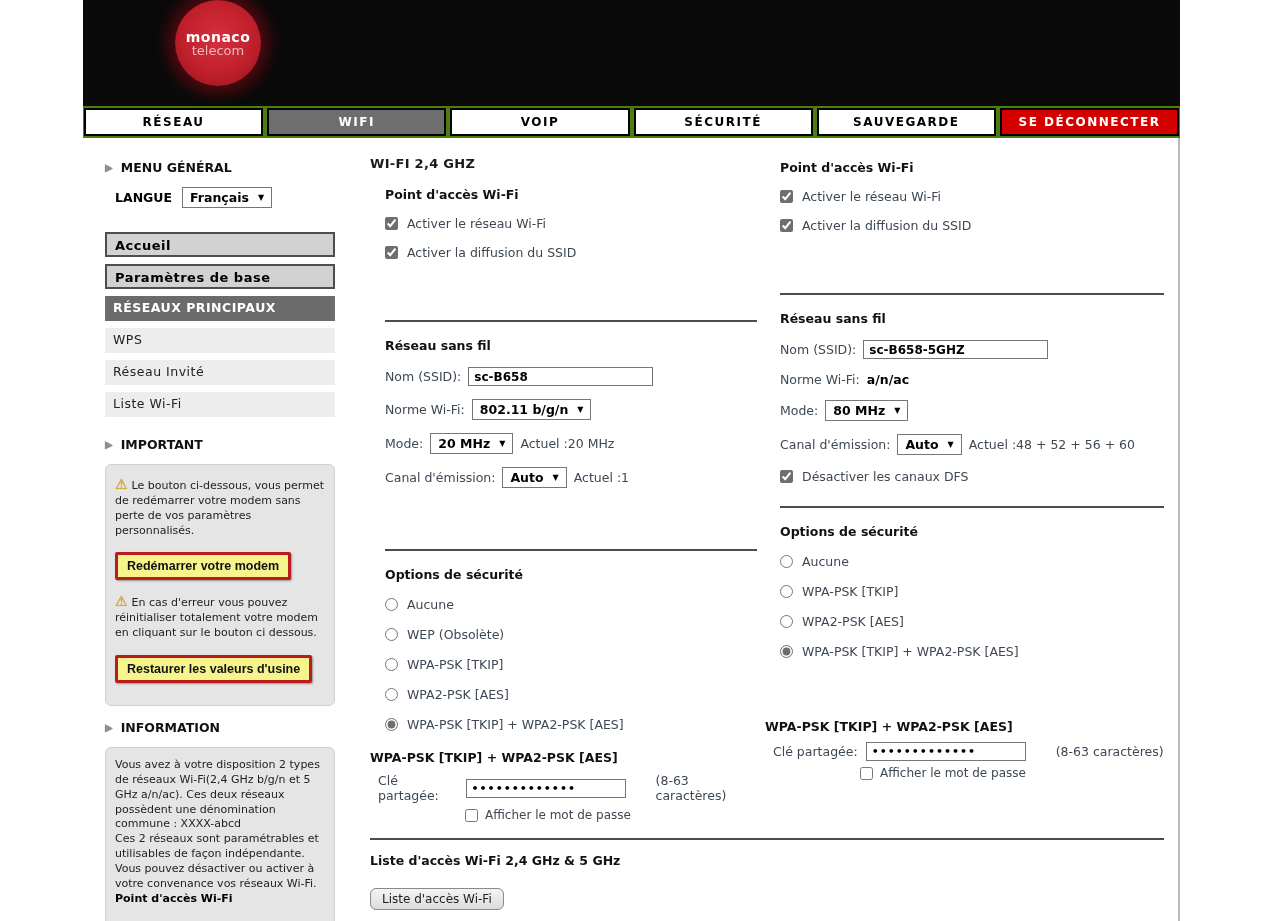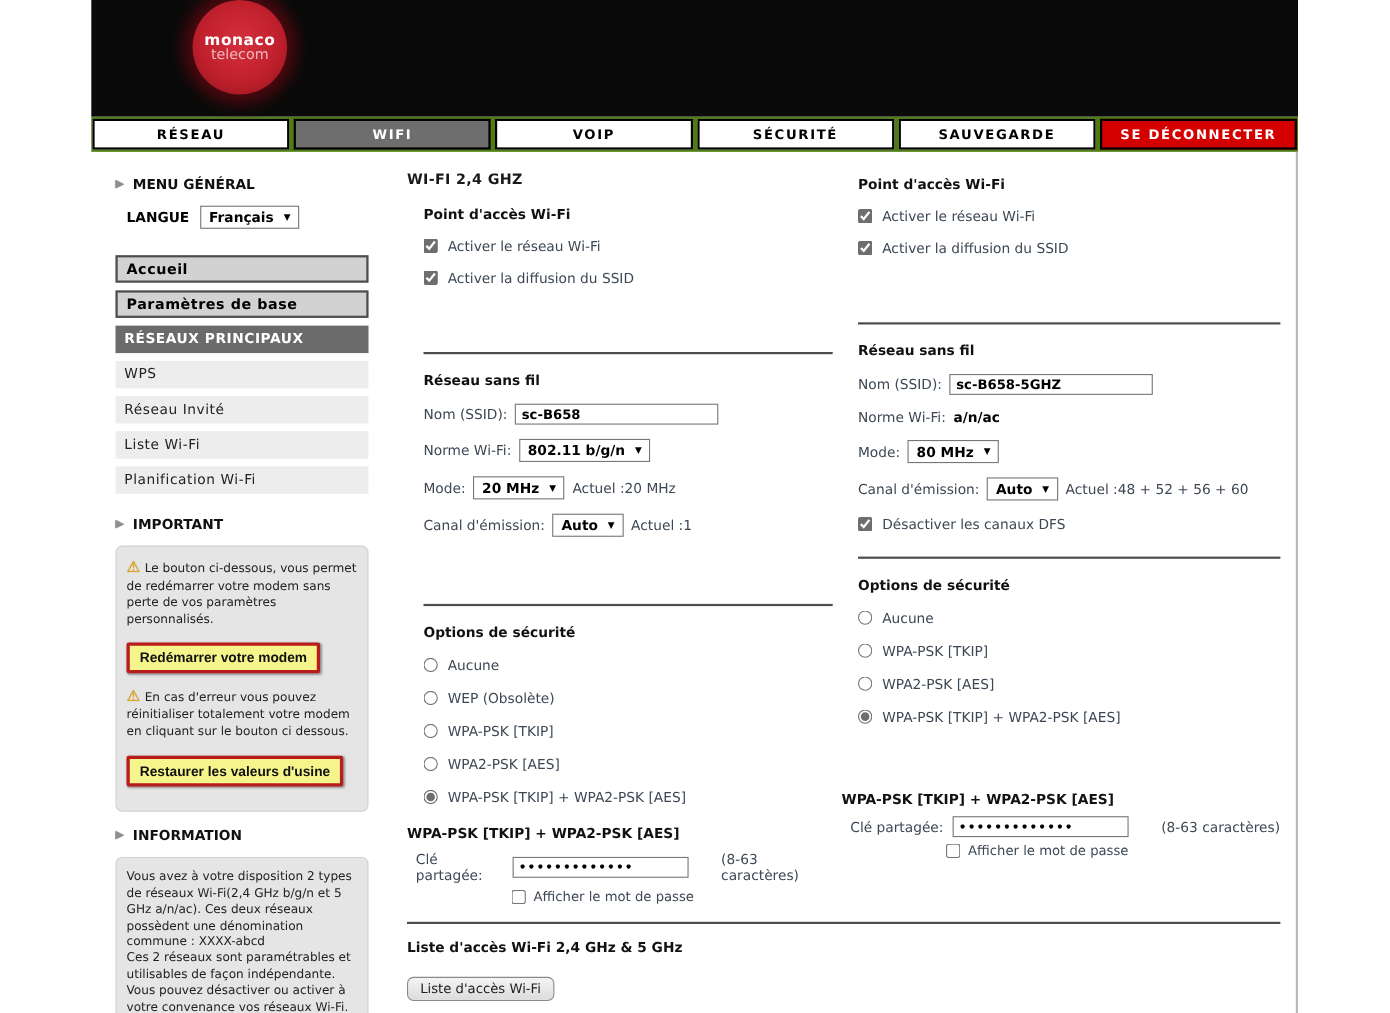--- a/index.html
+++ b/index.html
@@ -129,21 +129,20 @@
         </span>
       </div>
 
       <div class="menu-list">
         <div class="menu-item bordered">Accueil</div>
         <div class="menu-item bordered">Paramètres de base</div>
         <div class="menu-item active">RÉSEAUX PRINCIPAUX</div>
         <div class="menu-item">WPS</div>
         <div class="menu-item">Réseau Invité</div>
         <div class="menu-item">Liste Wi-Fi</div>
-        <div class="menu-item">Planification Wi-Fi</div>
       </div>
 
       <div class="side-header">
         <span class="tri-icon">▶</span>
         <span>IMPORTANT</span>
       </div>
 
       <div class="side-box">
         <div class="warn-para">
           <span class="warn-icon">⚠</span><span>Le bouton ci-dessous, vous permet de redémarrer votre modem sans perte de vos paramètres personnalisés.</span>

